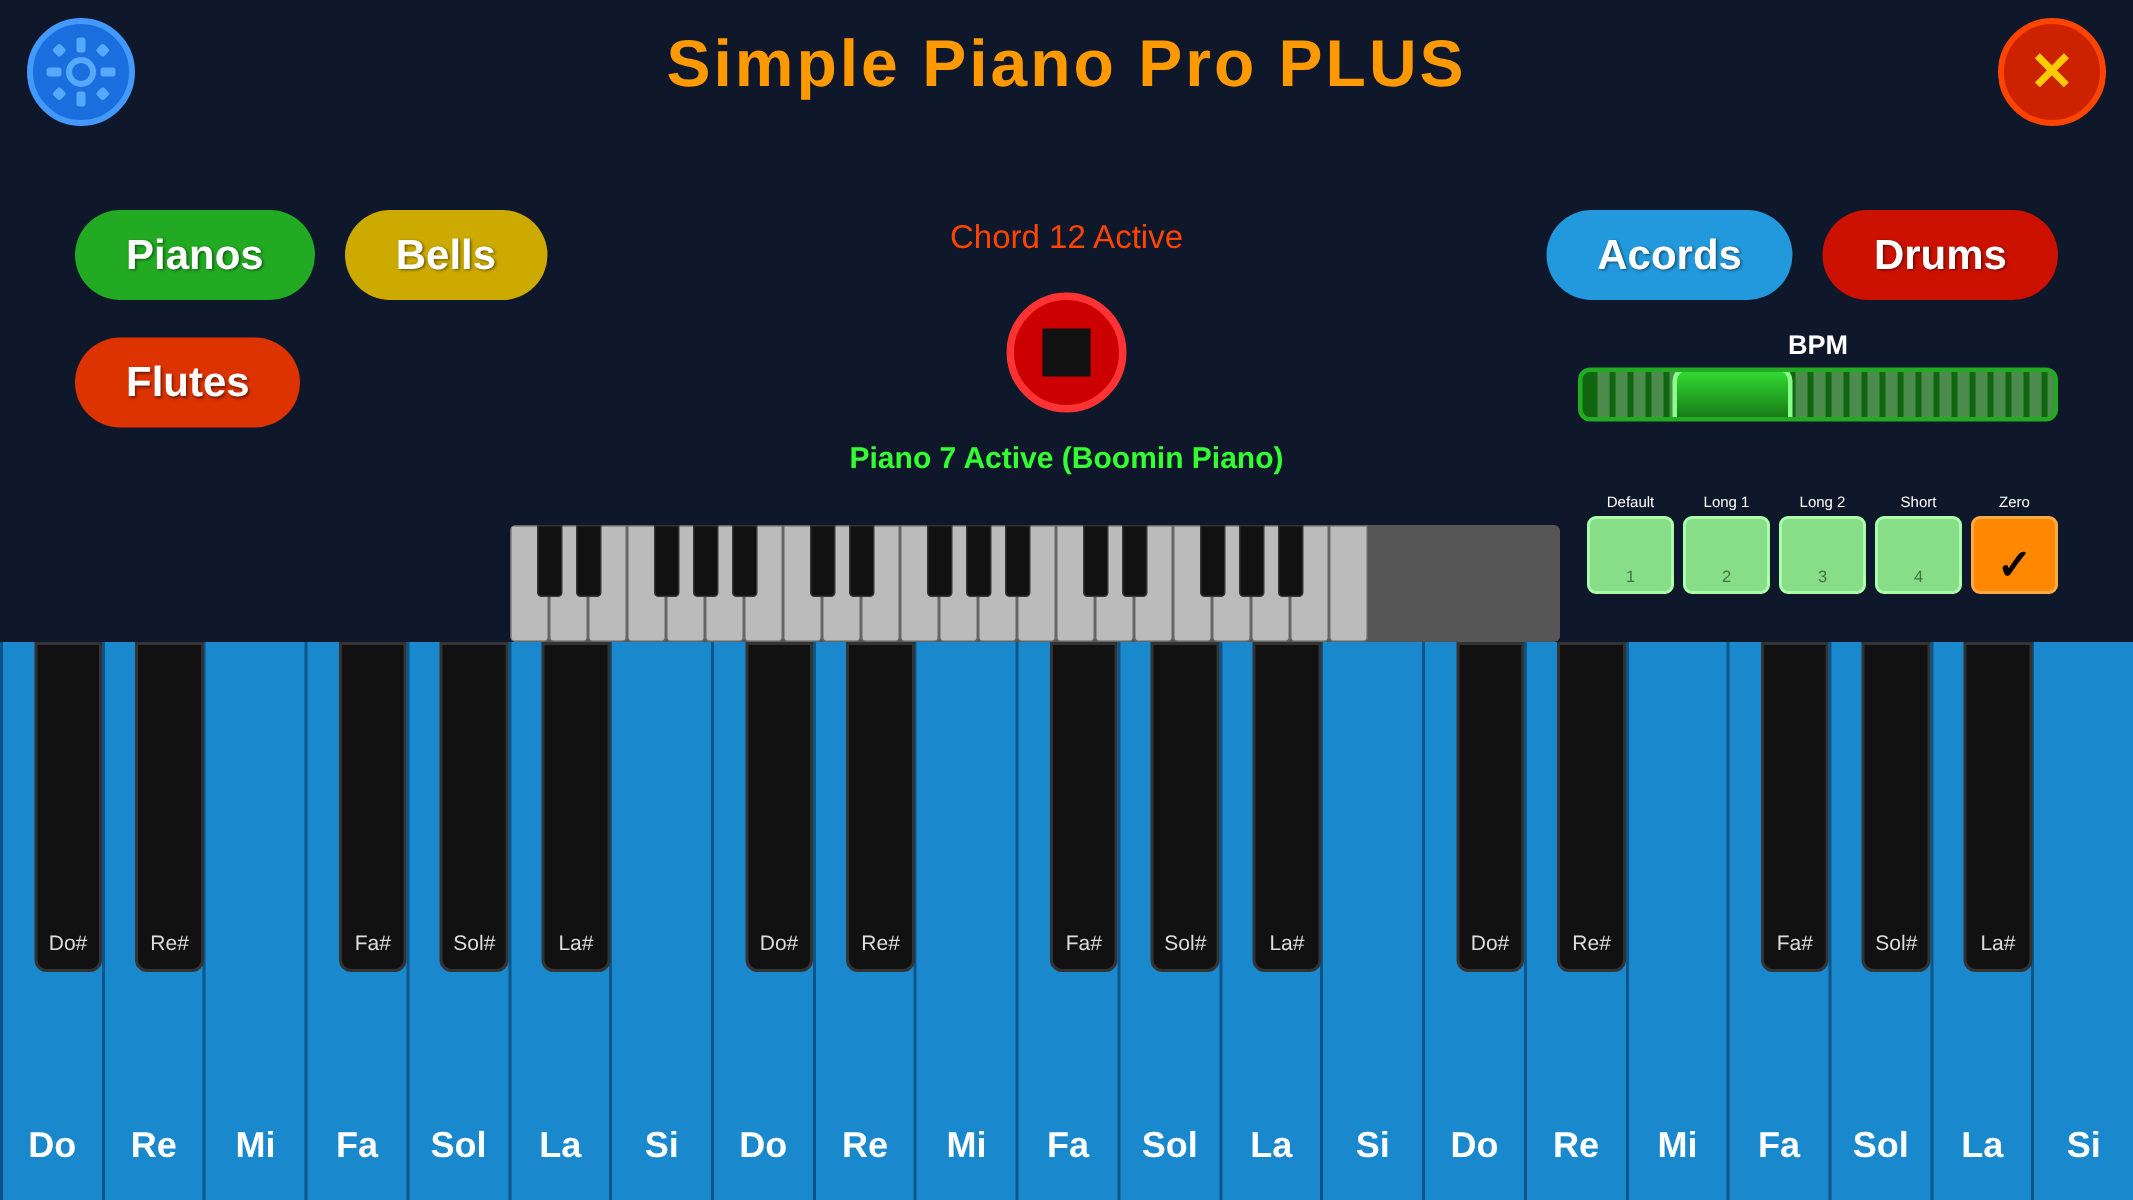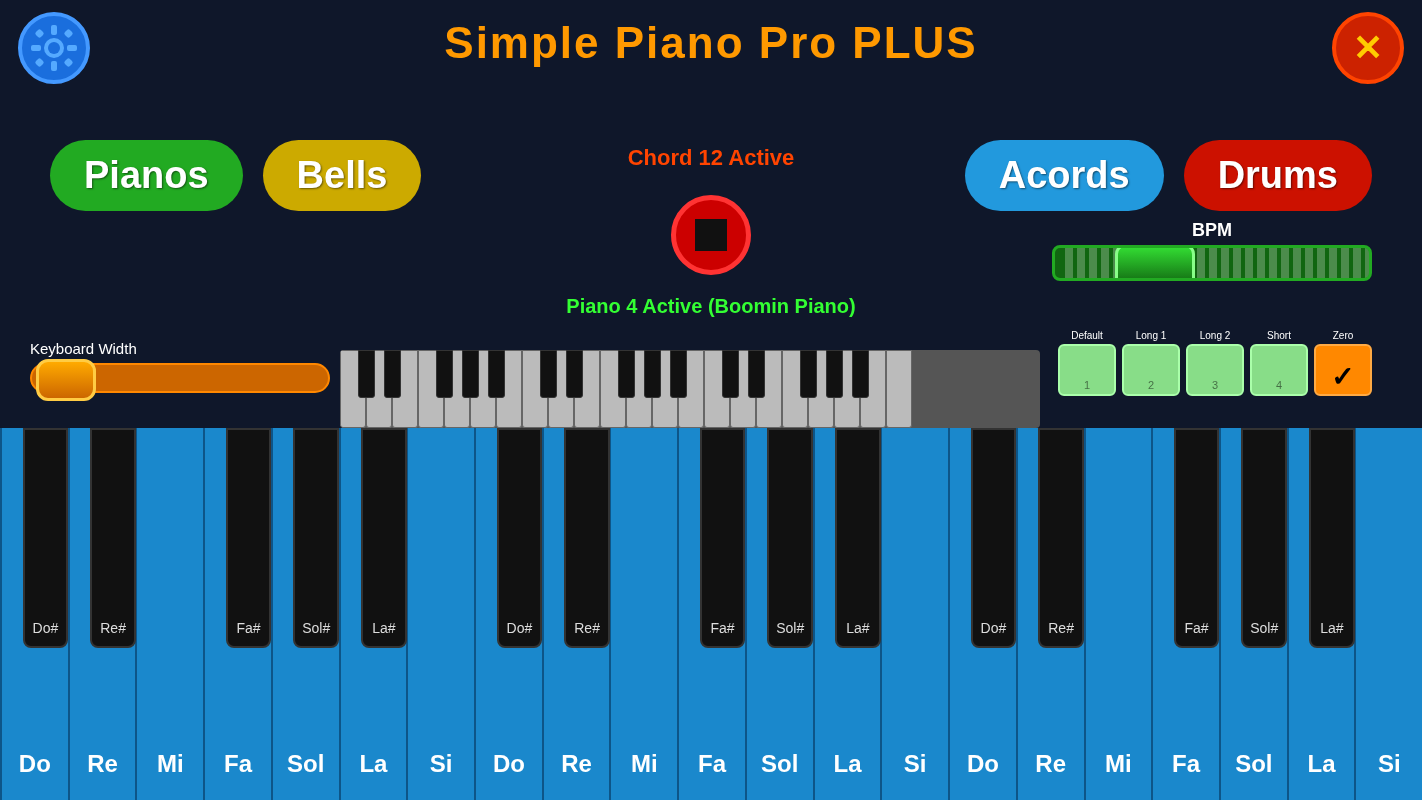--- a/index.html
+++ b/index.html
@@ -76,21 +76,21 @@
       left: 50px;
     }
     #row2 {
       top: 225px;
       left: 50px;
     }
 
     .inst-btn {
       border-radius: 40px;
       padding: 14px 34px;
-      font-size: 38px;
+      font-size: 28px;
       font-weight: bold;
       cursor: pointer;
       border: none;
       color: white;
       text-shadow: 1px 1px 2px rgba(0,0,0,0.5);
     }
     .btn-green { background: #22aa22; }
     .btn-yellow { background: #ccaa00; color: #fff; }
     .btn-orange { background: #dd3300; }
     .btn-red-dark { background: #cc1100; }
@@ -153,21 +153,21 @@
     #chord-status {
       position: absolute;
       top: 145px;
       left: 50%;
       transform: translateX(-50%);
       text-align: center;
     }
     #chord-label {
       color: #ff4400;
       font-size: 22px;
-      font-weight: bold;
+      font-weight: normal;
     }
 
     
     #stop-btn {
       position: absolute;
       top: 195px;
       left: 50%;
       transform: translateX(-50%);
       width: 80px;
       height: 80px;
@@ -347,20 +347,21 @@
   <div id="close-btn">
     <span>✕</span>
   </div>
 
   <div id="row1" class="btn-row">
     <button class="inst-btn btn-green">Pianos</button>
     <button class="inst-btn btn-yellow">Bells</button>
   </div>
 
   <div id="row2" class="btn-row">
+    <button class="inst-btn btn-orange">Flutes</button>
   </div>
 
   <div id="bpm-area">
     <div id="bpm-label">BPM</div>
     <div id="bpm-slider-track">
 
       <div class="bpm-stripe" style="left:10px"></div>
       <div class="bpm-stripe" style="left:22px"></div>
       <div class="bpm-stripe" style="left:34px"></div>
       <div class="bpm-stripe" style="left:46px"></div>
@@ -396,28 +397,22 @@
   </div>
 
   <div id="chord-status">
     <div id="chord-label">Chord 12 Active</div>
   </div>
 
   <div id="stop-btn">
     <div id="stop-icon"></div>
   </div>
 
-  <div id="piano-active">Piano 4 Active (Boomin Piano)</div>
-
-  <div id="kw-area">
-    <div id="kw-label">Keyboard Width</div>
-    <div id="kw-slider-track">
-      <div id="kw-handle"></div>
-    </div>
-  </div>
+  <div id="piano-active">Piano 7 Active (Boomin Piano)</div>
+
 
   <div id="mini-piano">
     <style>
       .mpw { display:inline-block; width:26px; height:78px; background:#ddd; border:1px solid #666; border-radius:0 0 3px 3px; position:relative; vertical-align:top; }
       .mpb { display:inline-block; width:17px; height:48px; background:#111; border-radius:0 0 3px 3px; position:absolute; top:0; z-index:2; border:1px solid #333; }
     </style>
     <div style="position:relative; display:flex;">
 
       <div class="mpw" style="background:#bbb;"></div>
       <div class="mpb" style="left:18px;"></div>

